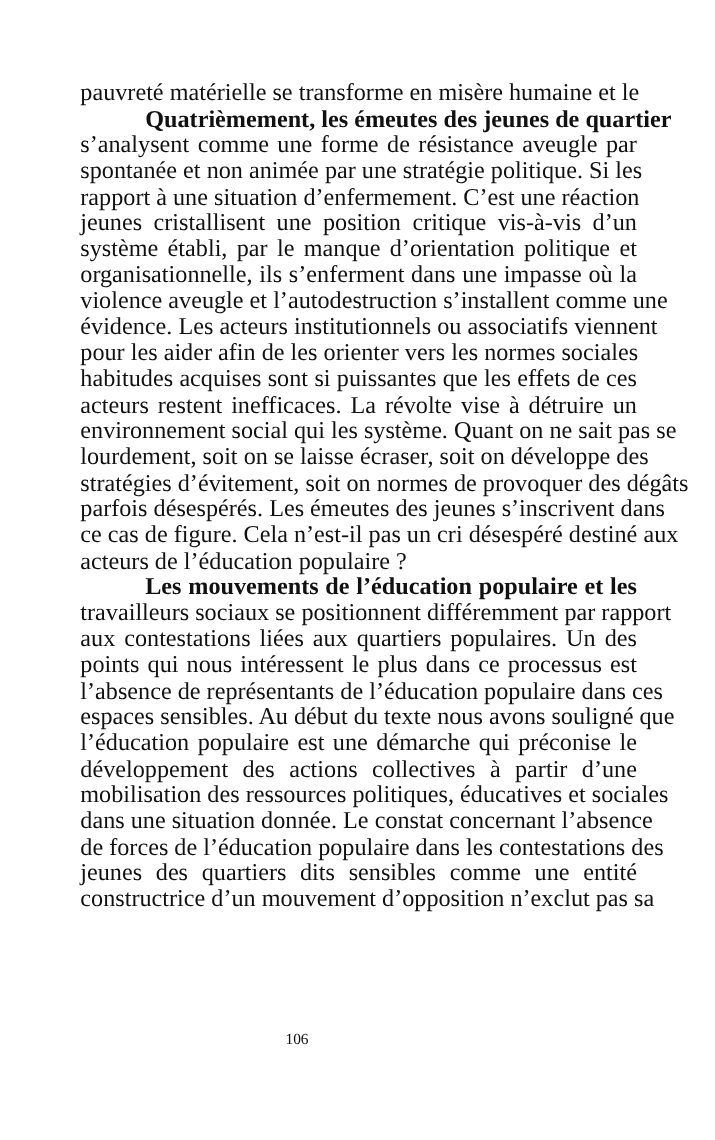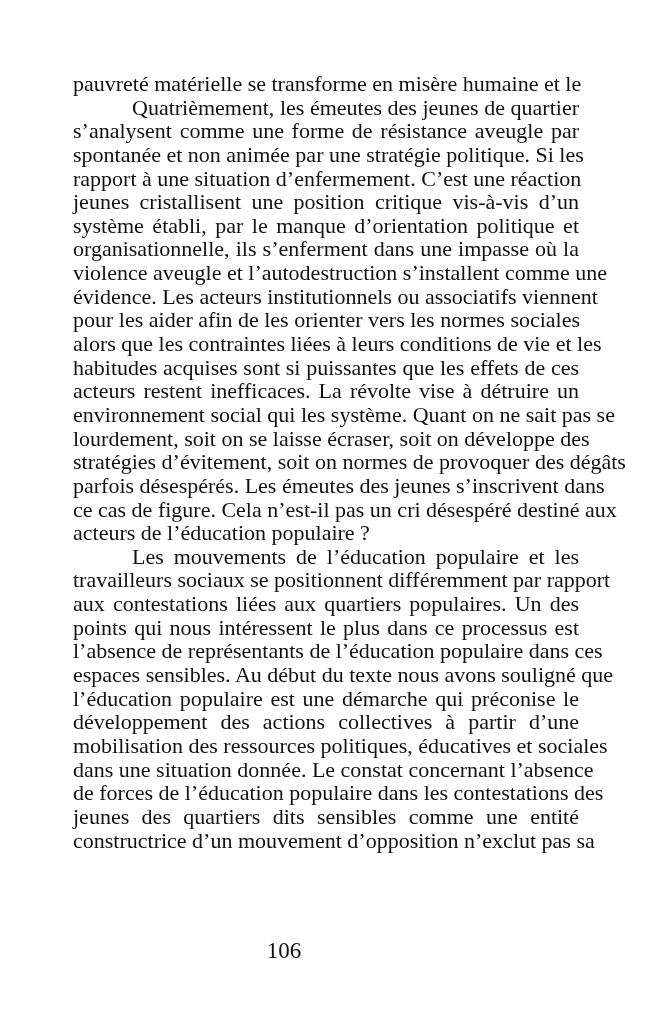--- a/index.html
+++ b/index.html
@@ -28,47 +28,46 @@
       white-space: nowrap;
       text-align: justify;
       text-align-last: justify;
       height: 23.65px;
     }
     .line.last {
       text-align-last: left;
     }
     .line.indent {
       padding-left: 59px;
+      font-weight: bold;
     }
     .page-number {
       position: absolute;
       left: 0;
       width: 540px;
       top: 938px;
       text-align: center;
-      font-size: 23px;
-      margin-left: 14px;
+      font-size: 14px;
     }
   </style>
 </head>
 <body>
 
 <div class="page-body">
   <span class="line">pauvreté matérielle se transforme en misère humaine et le</span>
   <span class="line indent">Quatrièmement, les émeutes des jeunes de quartier</span>
   <span class="line">s’analysent comme une forme de résistance aveugle par</span>
   <span class="line">spontanée et non animée par une stratégie politique. Si les</span>
   <span class="line">rapport à une situation d’enfermement. C’est une réaction</span>
   <span class="line">jeunes cristallisent une position critique vis-à-vis d’un</span>
   <span class="line">système établi, par le manque d’orientation politique et</span>
   <span class="line">organisationnelle, ils s’enferment dans une impasse où la</span>
   <span class="line">violence aveugle et l’autodestruction s’installent comme une</span>
   <span class="line">évidence. Les acteurs institutionnels ou associatifs viennent</span>
   <span class="line">pour les aider afin de les orienter vers les normes sociales</span>
-  <span class="line">alors que les contraintes liées à leurs conditions de vie et les</span>
   <span class="line">habitudes acquises sont si puissantes que les effets de ces</span>
   <span class="line">acteurs restent inefficaces. La révolte vise à détruire un</span>
   <span class="line">environnement social qui les système. Quant on ne sait pas se</span>
   <span class="line">lourdement, soit on se laisse écraser, soit on développe des</span>
   <span class="line">stratégies d’évitement, soit on normes de provoquer des dégâts</span>
   <span class="line">parfois désespérés. Les émeutes des jeunes s’inscrivent dans</span>
   <span class="line">ce cas de figure. Cela n’est-il pas un cri désespéré destiné aux</span>
   <span class="line last">acteurs de l’éducation populaire ?</span>
   <span class="line indent">Les mouvements de l’éducation populaire et les</span>
   <span class="line">travailleurs sociaux se positionnent différemment par rapport</span>

